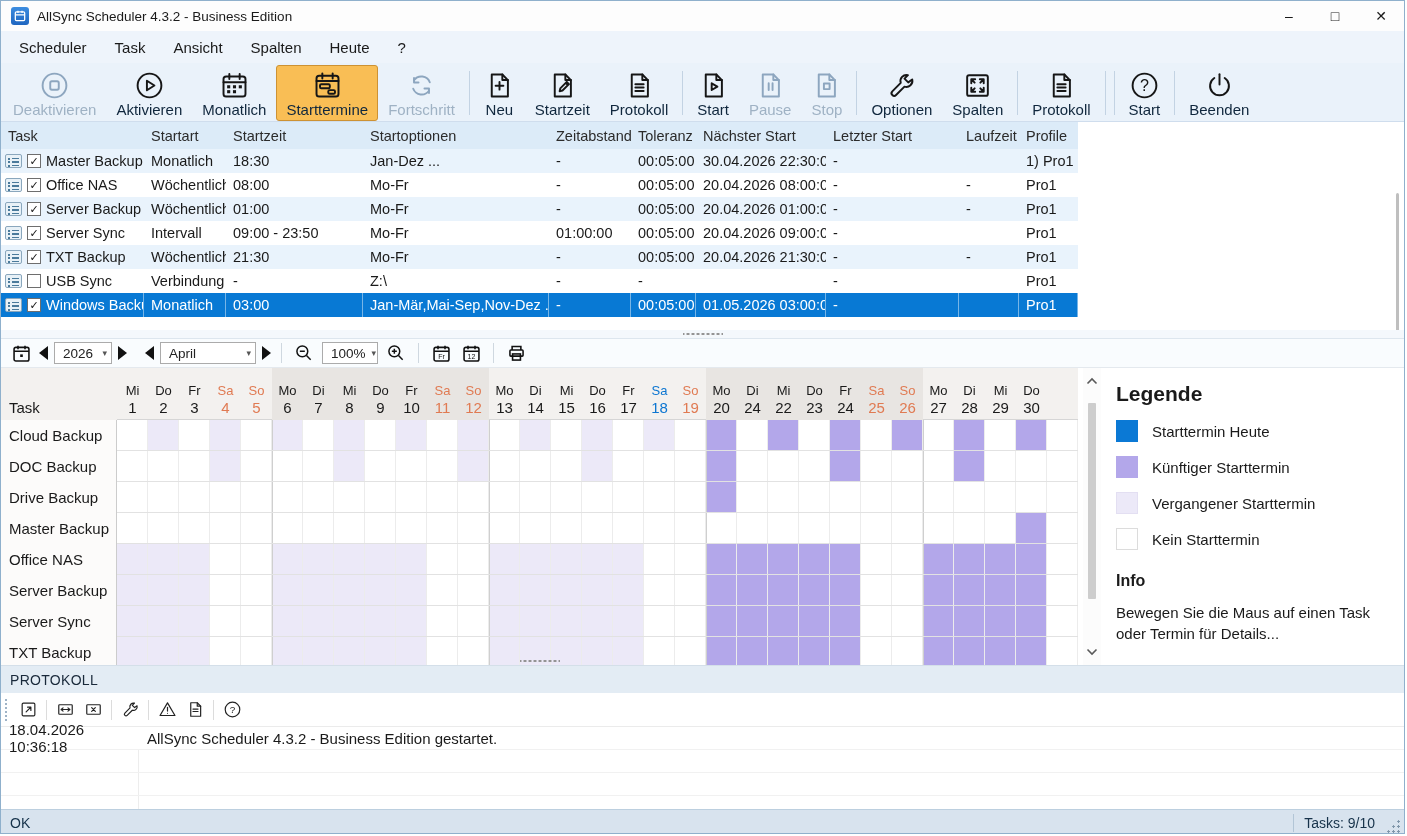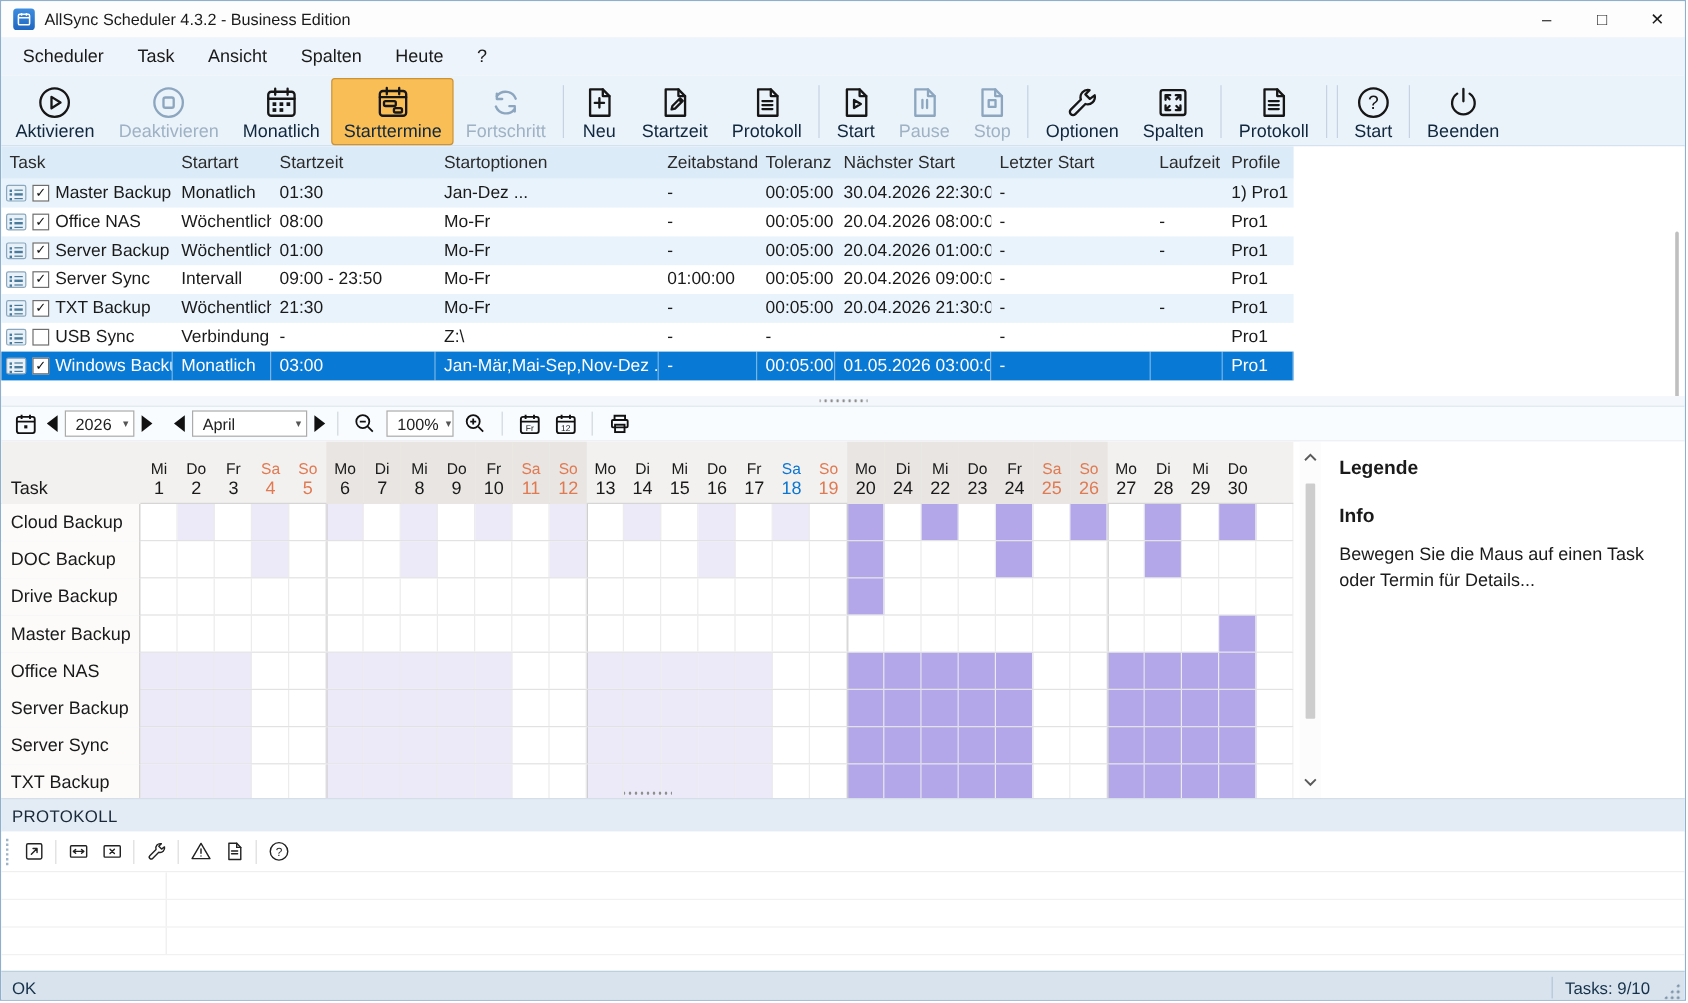--- a/index.html
+++ b/index.html
@@ -76,21 +76,21 @@
   .daycell { position:absolute; top:0; width:31px; height:30px; border-right:1px solid #ececec; }
   .daycell.monday { border-left:1px solid #cfcfcf; }
   .daycell.past { background:#ece9f8; }
   .daycell.future { background:#b3a7ea; }
   .calscroll { position:absolute; left:1082px; top:367px; width:18px; height:297px; background:#fcfcfc; display:flex; flex-direction:column; align-items:center; }
   .calscroll .chev { height:26px; display:flex; align-items:center; justify-content:center; color:#5a5a5a; }
   .calscroll .thumb { width:8px; background:#cdcdcd; border-radius:1px; }
 
   
   .legend { position:absolute; left:1100px; top:367px; width:305px; height:297px; background:#fff; padding:14px 0 0 15px; }
-  .legtitle { font-weight:bold; font-size:16px; margin-bottom:14px; }
+  .legtitle { font-weight:bold; font-size:21px; margin-bottom:14px; }
   .legitem { display:flex; align-items:center; gap:14px; margin-bottom:14px; }
   .sw { width:22px; height:22px; border:1px solid transparent; flex:0 0 auto; }
   .legitem .ltext { font-size:15px; }
   .infotitle { font-weight:bold; font-size:16px; margin:22px 0 12px 0; }
   .infotext { font-size:15px; line-height:21px; width:275px; color:#1a1a1a; }
 
   
   .protheader { left:0; top:664px; width:100%; height:28px; background:#e3ecf4; display:flex; align-items:center; padding-left:9px; font-size:14px; color:#19293a; letter-spacing:.3px; border-top:1px solid #d4dfe9; }
   .prottb { left:0; top:692px; width:100%; height:34px; background:#fff; border-bottom:1px solid #ebebeb; display:flex; align-items:center; padding-left:3px; gap:2px; color:#222; }
   .grip { width:4px; height:22px; border-left:2px dotted #9fb3c6; margin:0 4px 0 1px; }
@@ -135,37 +135,37 @@
       <div class="menuitem">Scheduler</div>
       <div class="menuitem">Task</div>
       <div class="menuitem">Ansicht</div>
       <div class="menuitem">Spalten</div>
       <div class="menuitem">Heute</div>
       <div class="menuitem">?</div>
     </div>
 
   <div class="abs toolbar">
       <div class="tgroup">
+        <div class="tbtn disabled">
+          <span class="bicon">
+            <svg width="31" height="31" viewBox="0 0 24 24" fill="none" stroke="currentColor" stroke-width="1.5" stroke-linecap="round" stroke-linejoin="round">
+              <circle cx="12" cy="12" r="9.2"></circle>
+              <rect x="8.7" y="8.7" width="6.6" height="6.6" rx="1.3"></rect>
+            </svg>
+          </span>
+          <span class="blabel">Deaktivieren</span>
+        </div>
         <div class="tbtn">
           <span class="bicon">
             <svg width="31" height="31" viewBox="0 0 24 24" fill="none" stroke="currentColor" stroke-width="1.5" stroke-linecap="round" stroke-linejoin="round">
               <circle cx="12" cy="12" r="9.2"></circle>
               <path d="M10 8.3L15.8 12 10 15.7z"></path>
             </svg>
           </span>
           <span class="blabel">Aktivieren</span>
-        </div>
-        <div class="tbtn disabled">
-          <span class="bicon">
-            <svg width="31" height="31" viewBox="0 0 24 24" fill="none" stroke="currentColor" stroke-width="1.5" stroke-linecap="round" stroke-linejoin="round">
-              <circle cx="12" cy="12" r="9.2"></circle>
-              <rect x="8.7" y="8.7" width="6.6" height="6.6" rx="1.3"></rect>
-            </svg>
-          </span>
-          <span class="blabel">Deaktivieren</span>
         </div>
         <div class="tbtn">
           <span class="bicon">
             <svg width="31" height="31" viewBox="0 0 24 24" fill="none" stroke="currentColor" stroke-width="1.5" stroke-linecap="round" stroke-linejoin="round">
               <rect x="3.5" y="5" width="17" height="15.5" rx="2"></rect>
               <path d="M3.5 9.5h17M8 3v4M16 3v4"></path>
               <g fill="currentColor" stroke="none">
                 <rect x="6.3" y="11.8" width="2.4" height="2.4"></rect>
                 <rect x="10.8" y="11.8" width="2.4" height="2.4"></rect>
                 <rect x="15.3" y="11.8" width="2.4" height="2.4"></rect>
@@ -345,21 +345,21 @@
             <i style="left:5.5px;top:2.5px;width:7px;height:1.6px;"></i>
             <i style="left:2px;top:6px;width:2px;height:2px;"></i>
             <i style="left:5.5px;top:6px;width:7px;height:1.6px;"></i>
             <i style="left:2px;top:9.5px;width:2px;height:2px;"></i>
             <i style="left:5.5px;top:9.5px;width:7px;height:1.6px;"></i>
           </span>
           <span class="cbx">✓</span>
           <span>Master Backup</span>
         </div>
         <div class="cell">Monatlich</div>
-        <div class="cell">01:30</div>
+        <div class="cell">18:30</div>
         <div class="cell">Jan-Dez ...</div>
         <div class="cell">-</div>
         <div class="cell">00:05:00</div>
         <div class="cell">30.04.2026 22:30:00</div>
         <div class="cell">-</div>
         <div class="cell"></div>
         <div class="cell">1) Pro1</div>
       </div>
       <div class="trow">
         <div class="cell taskcell">
@@ -979,20 +979,38 @@
     <div class="thumb" style="height:196px; margin-top:9px;"></div>
     <div class="chev" style="margin-top:auto;">
         <svg width="12" height="8" viewBox="0 0 12 8" fill="none" stroke="#5a5a5a" stroke-width="1.6">
           <path d="M1.5 1.5L6 6l4.5-4.5"></path>
         </svg>
       </div>
   </div>
 
   <div class="legend">
     <div class="legtitle">Legende</div>
+    <div id="legitems">
+        <div class="legitem">
+          <span class="sw" style="background: rgb(11, 121, 213);"></span>
+          <span class="ltext">Starttermin Heute</span>
+        </div>
+        <div class="legitem">
+          <span class="sw" style="background: rgb(179, 167, 234);"></span>
+          <span class="ltext">Künftiger Starttermin</span>
+        </div>
+        <div class="legitem">
+          <span class="sw" style="background: rgb(236, 233, 248); border-color: rgb(227, 223, 242);"></span>
+          <span class="ltext">Vergangener Starttermin</span>
+        </div>
+        <div class="legitem">
+          <span class="sw" style="background: rgb(255, 255, 255); border-color: rgb(220, 220, 220);"></span>
+          <span class="ltext">Kein Starttermin</span>
+        </div>
+      </div>
     <div class="infotitle">Info</div>
     <div class="infotext">Bewegen Sie die Maus auf einen Task oder Termin für Details...</div>
   </div>
 
   <div class="abs protheader">
     <span>PROTOKOLL</span>
   </div>
   <div class="abs prottb" id="prottb">
       <span class="grip"></span>
       <span class="pbtn">
@@ -1037,20 +1055,24 @@
       </span>
       <span class="psep"></span>
       <span class="pbtn">
         <svg width="19" height="19" viewBox="0 0 24 24" fill="none" stroke="currentColor" stroke-width="1.5" stroke-linecap="round" stroke-linejoin="round">
           <circle cx="12" cy="12" r="9.2"></circle>
           <text x="12" y="16.4" font-size="12.5" fill="currentColor" stroke="none" text-anchor="middle">?</text>
         </svg>
       </span>
     </div>
   <div class="abs logarea" id="logarea">
+      <div class="logrow">
+        <span class="ltime">18.04.2026 10:36:18</span>
+        <span class="lmsg">AllSync Scheduler 4.3.2 - Business Edition gestartet.</span>
+      </div>
       <div class="logrow empty">
         <span class="ltime"></span>
         <span class="lmsg"></span>
       </div>
       <div class="logrow empty">
         <span class="ltime"></span>
         <span class="lmsg"></span>
       </div>
       <div class="logrow empty">
         <span class="ltime"></span>

